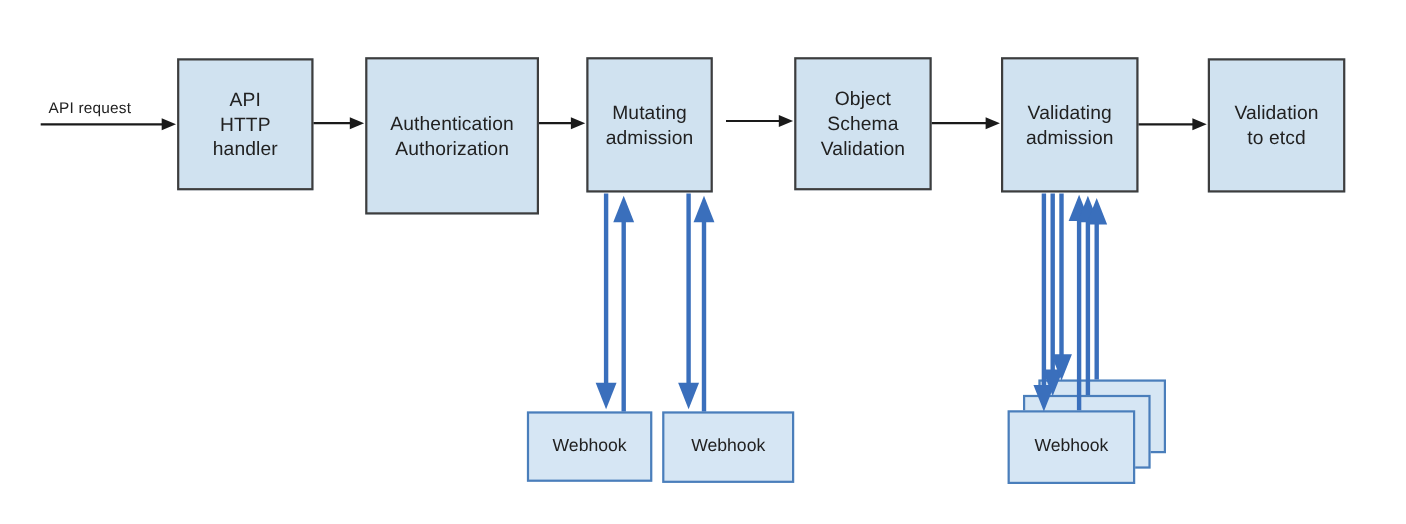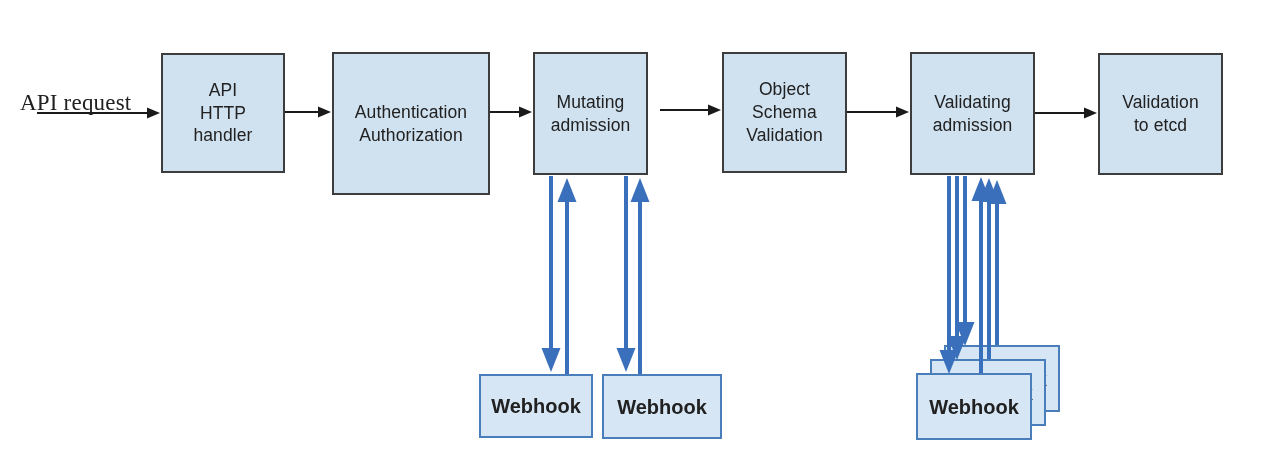--- a/index.html
+++ b/index.html
@@ -22,36 +22,35 @@
     justify-content: center;
     text-align: center;
     white-space: pre-line;
     line-height: 1.3;
   }
   .node.process {
     font-size: 17.5px;
     letter-spacing: 0.1px;
   }
   .node.webhook {
-    font-size: 20px;
-    font-weight: 700;
+    font-size: 16px;
+    font-weight: 400;
   }
   #arrow-layer {
     position: absolute; left: 0; top: 0;
     z-index: 10;
     pointer-events: none;
   }
   #api-request-label {
     position: absolute;
-    left: 20px; top: 90px;
-    font-size: 23px;
+    left: 44px; top: 90px;
+    font-size: 14px;
     color: #111111;
     z-index: 11;
     letter-spacing: 0.2px;
-    font-family: Liberation Serif, serif;
   }
 </style>
 </head>
 <body style="background: rgb(255, 255, 255); width: 1278px; height: 476px;">
 
 <div id="stage">
   <div id="api-request-label" style="color: rgb(33, 33, 33);">API request</div>
   <svg id="arrow-layer" xmlns="http://www.w3.org/2000/svg" width="1278" height="476">
       <g>
         <line x1="37" y1="113" x2="149" y2="113" stroke="#1a1a1a" stroke-width="2"></line>

